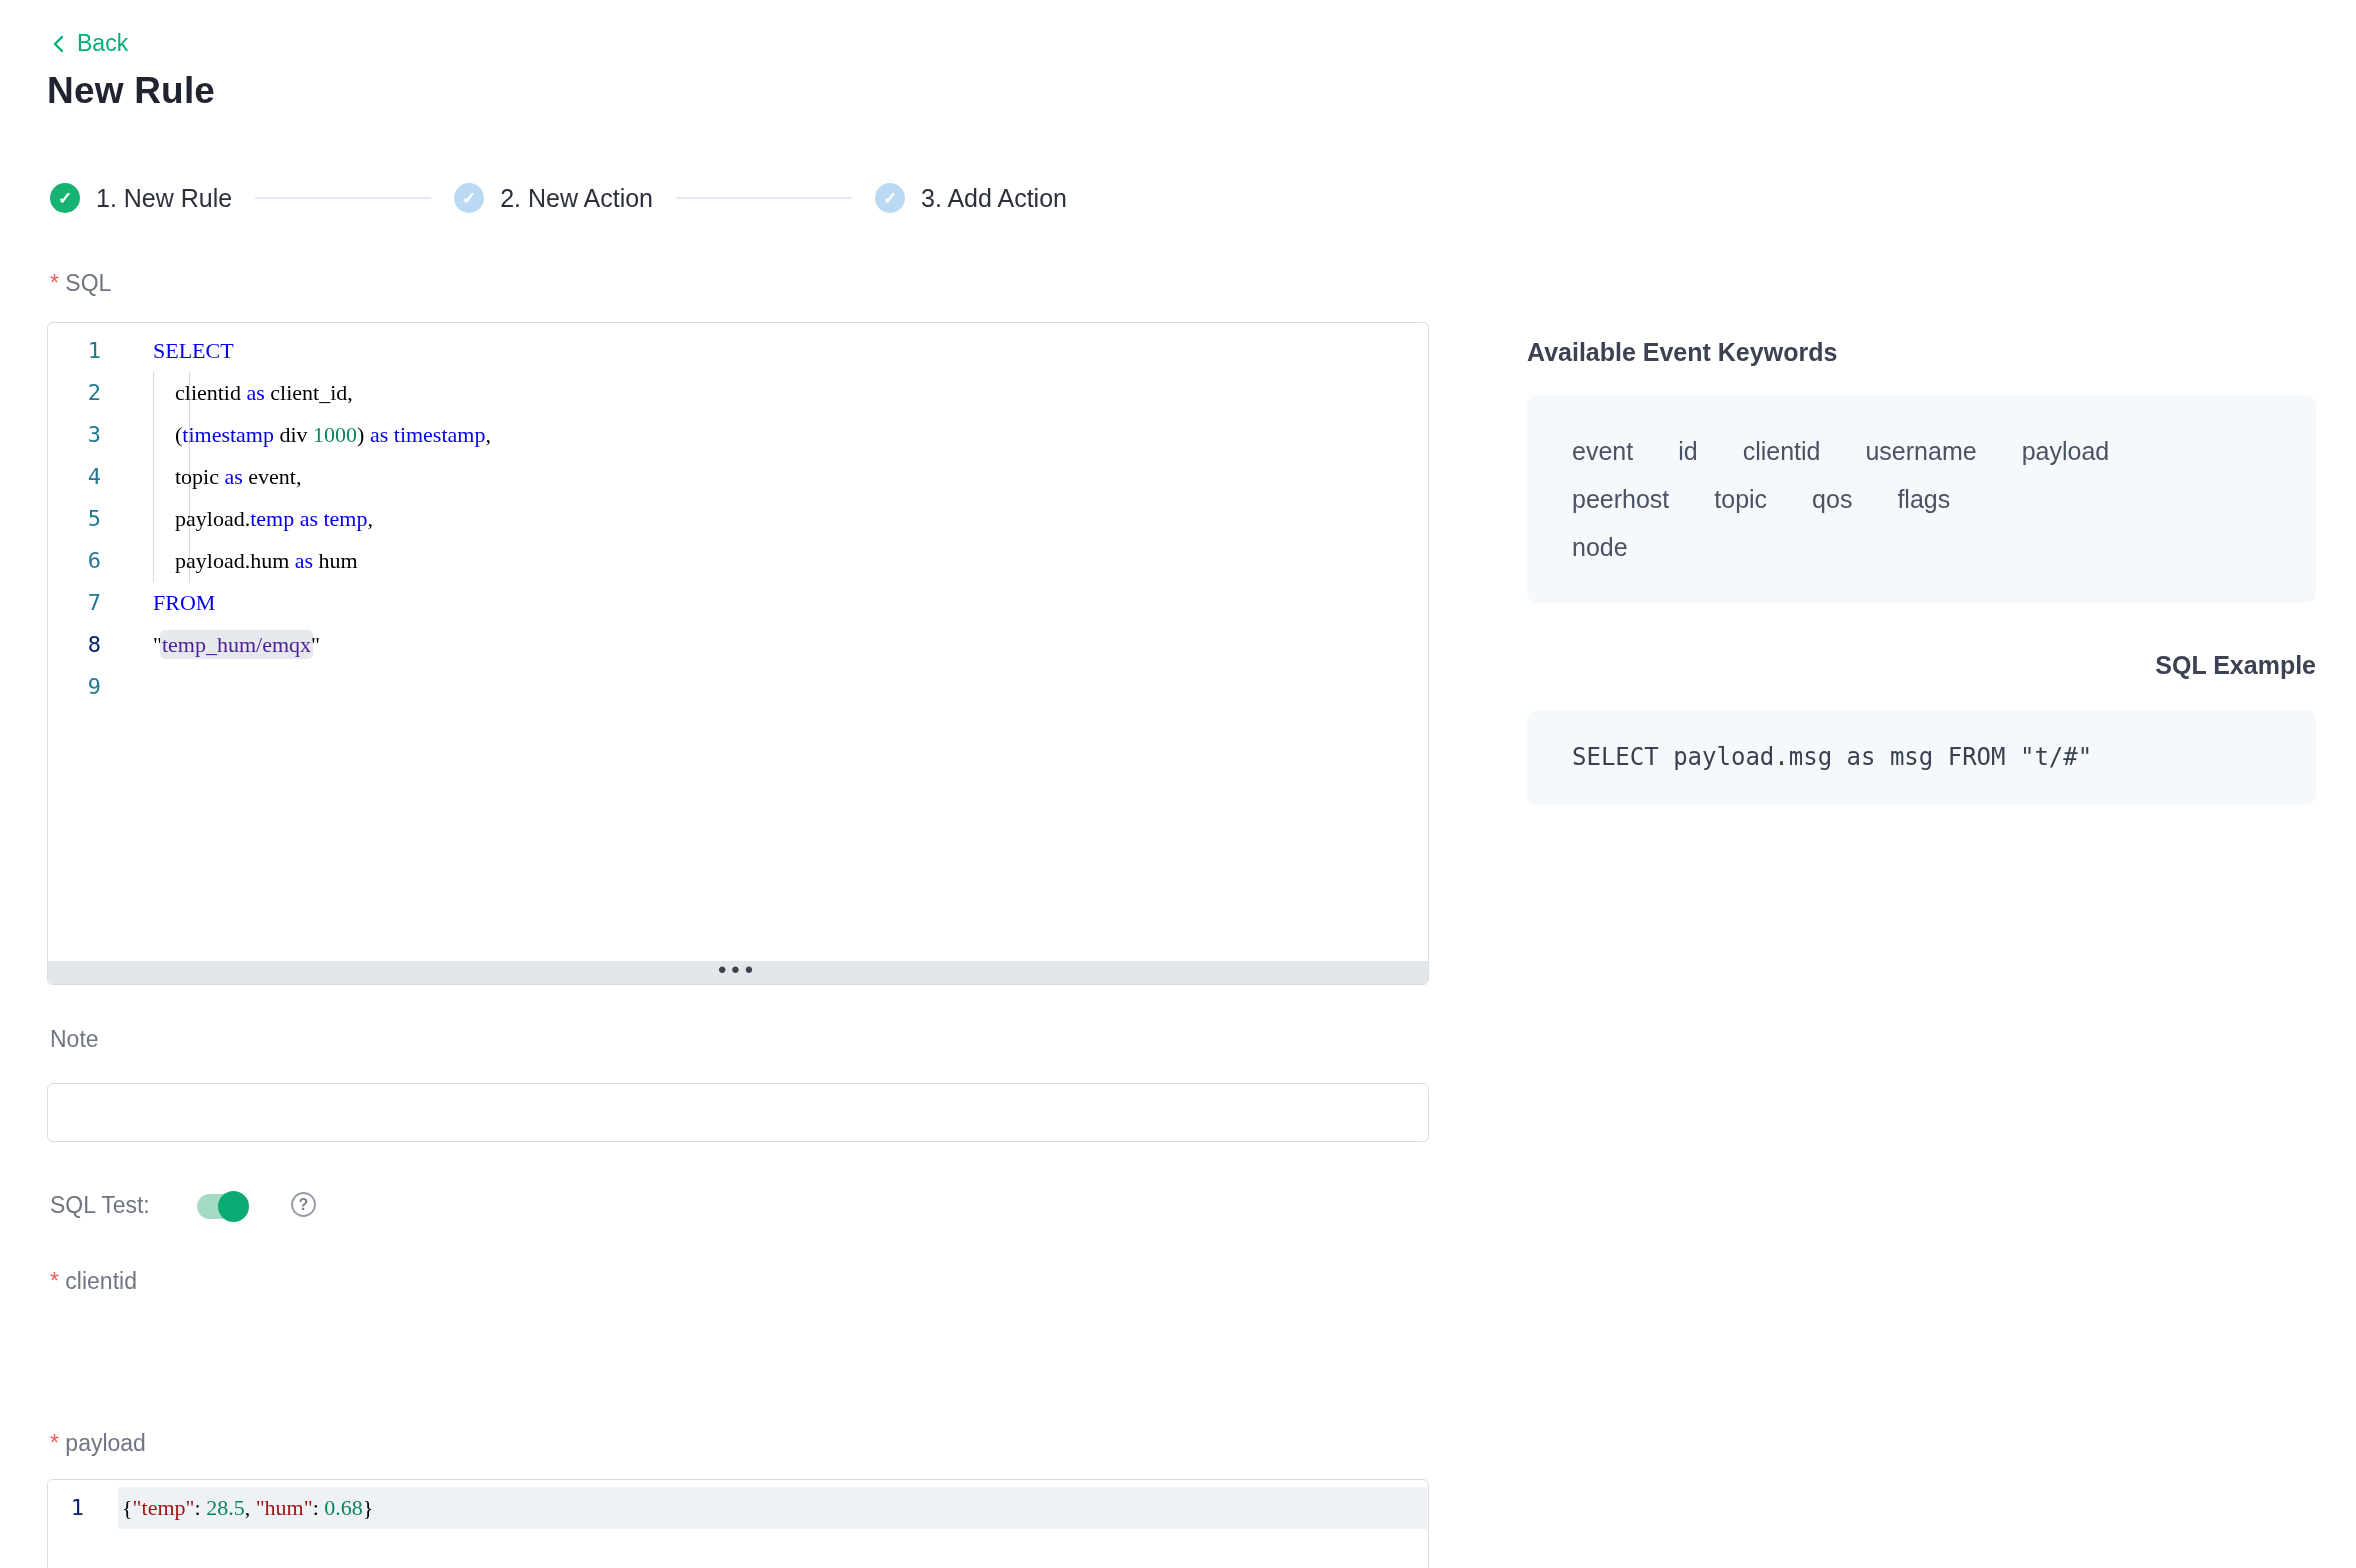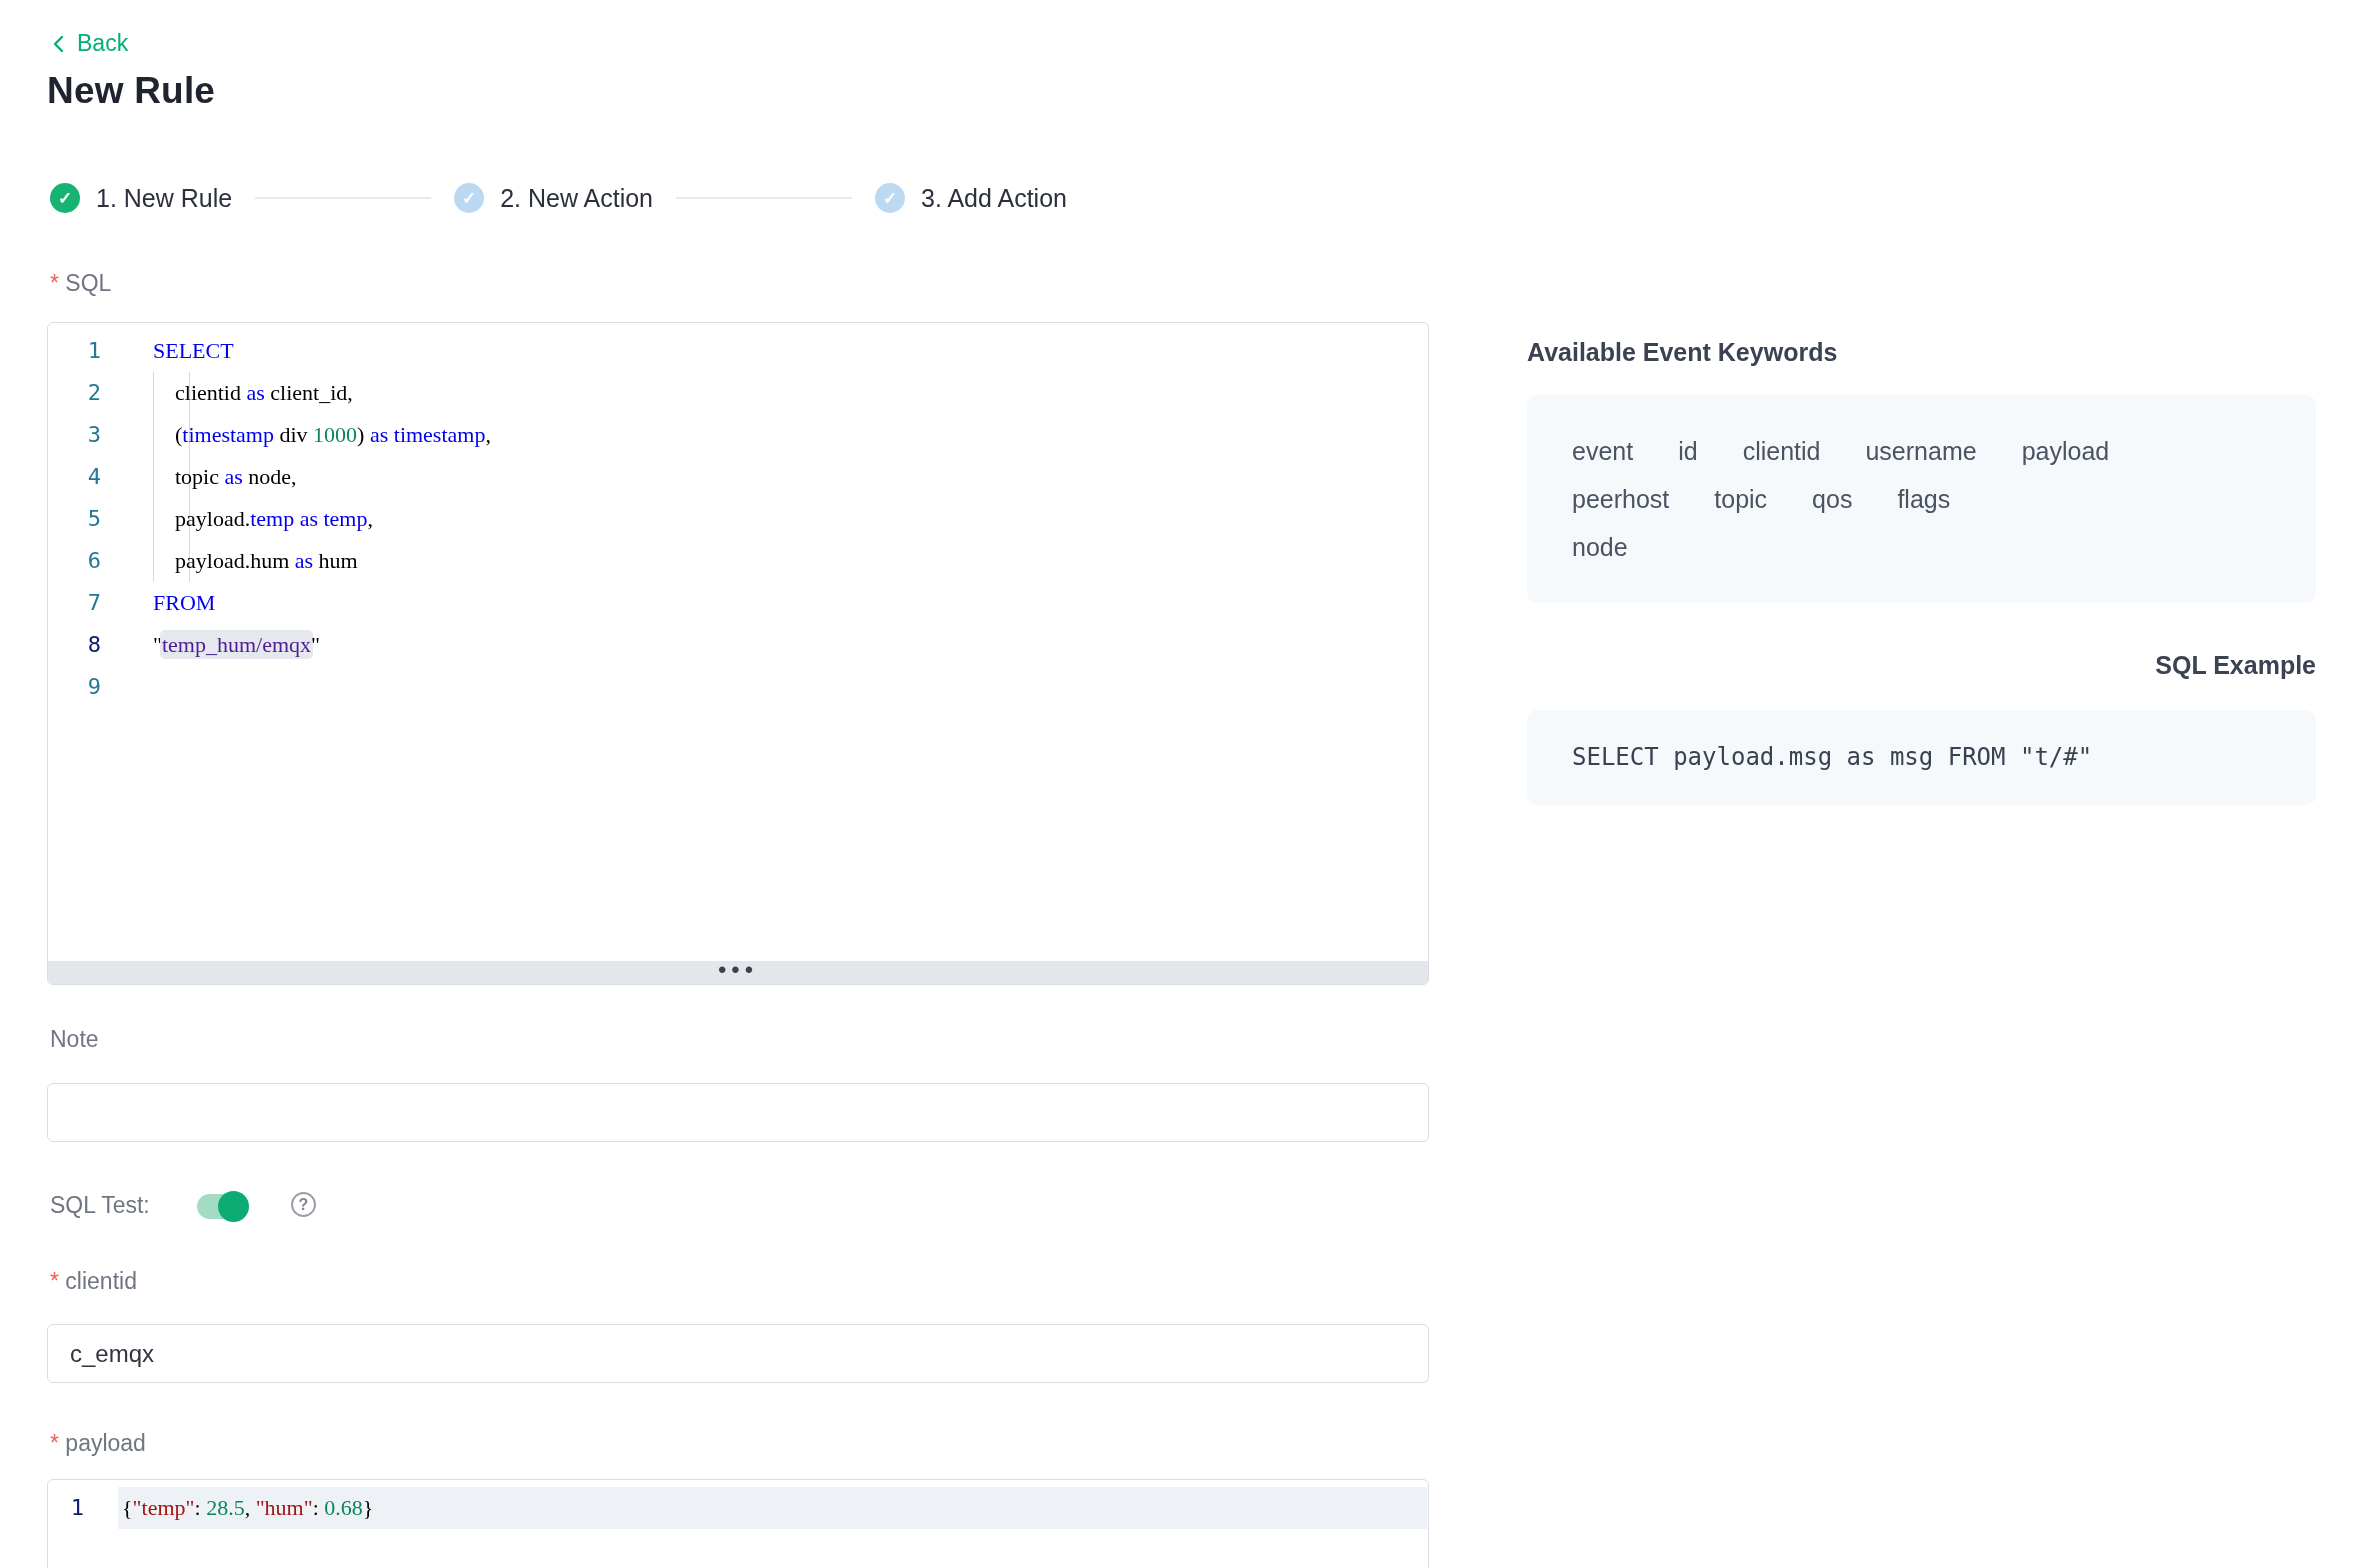--- a/index.html
+++ b/index.html
@@ -117,21 +117,21 @@
         <div class="cline">
           <span class="ln">2</span>
           <span class="lcode"><span class="tk-p">    clientid </span><span class="tk-k">as</span><span class="tk-p"> client_id,</span></span>
         </div>
         <div class="cline">
           <span class="ln">3</span>
           <span class="lcode"><span class="tk-p">    (</span><span class="tk-k">timestamp</span><span class="tk-p"> div </span><span class="tk-n">1000</span><span class="tk-p">) </span><span class="tk-k">as</span><span class="tk-p"> </span><span class="tk-k">timestamp</span><span class="tk-p">,</span></span>
         </div>
         <div class="cline">
           <span class="ln">4</span>
-          <span class="lcode"><span class="tk-p">    topic </span><span class="tk-k">as</span><span class="tk-p"> node,</span></span>
+          <span class="lcode"><span class="tk-p">    topic </span><span class="tk-k">as</span><span class="tk-p"> event,</span></span>
         </div>
         <div class="cline">
           <span class="ln">5</span>
           <span class="lcode"><span class="tk-p">    payload.</span><span class="tk-k">temp</span><span class="tk-p"> </span><span class="tk-k">as</span><span class="tk-p"> </span><span class="tk-k">temp</span><span class="tk-p">,</span></span>
         </div>
         <div class="cline">
           <span class="ln">6</span>
           <span class="lcode"><span class="tk-p">    payload.hum </span><span class="tk-k">as</span><span class="tk-p"> hum</span></span>
         </div>
         <div class="cline">
@@ -155,21 +155,20 @@
   <div class="field-label" style="top:1026px;">Note</div>
   <input class="text-input" id="note-input" value="" style="">
 
   <div class="field-label" id="sql-test-label">SQL Test:</div>
   <div class="switch">
     <div class="knob"></div>
   </div>
   <div class="help">?</div>
 
   <div class="field-label req" style="top:1268px;">clientid</div>
-  <input class="text-input" id="clientid-input" value="c_emqx" style="">
 
   <div class="field-label req" style="top:1430px;">payload</div>
   <div class="editor" id="payload-editor">
     <div class="code-area">
         <div class="cline">
           <span class="rowbg"></span>
           <span class="ln active">1</span>
           <span class="lcode"><span class="tk-p">{</span><span class="tk-r">"temp"</span><span class="tk-p">: </span><span class="tk-n">28.5</span><span class="tk-p">, </span><span class="tk-r">"hum"</span><span class="tk-p">: </span><span class="tk-n">0.68</span><span class="tk-p">}</span></span>
         </div>
       </div>

